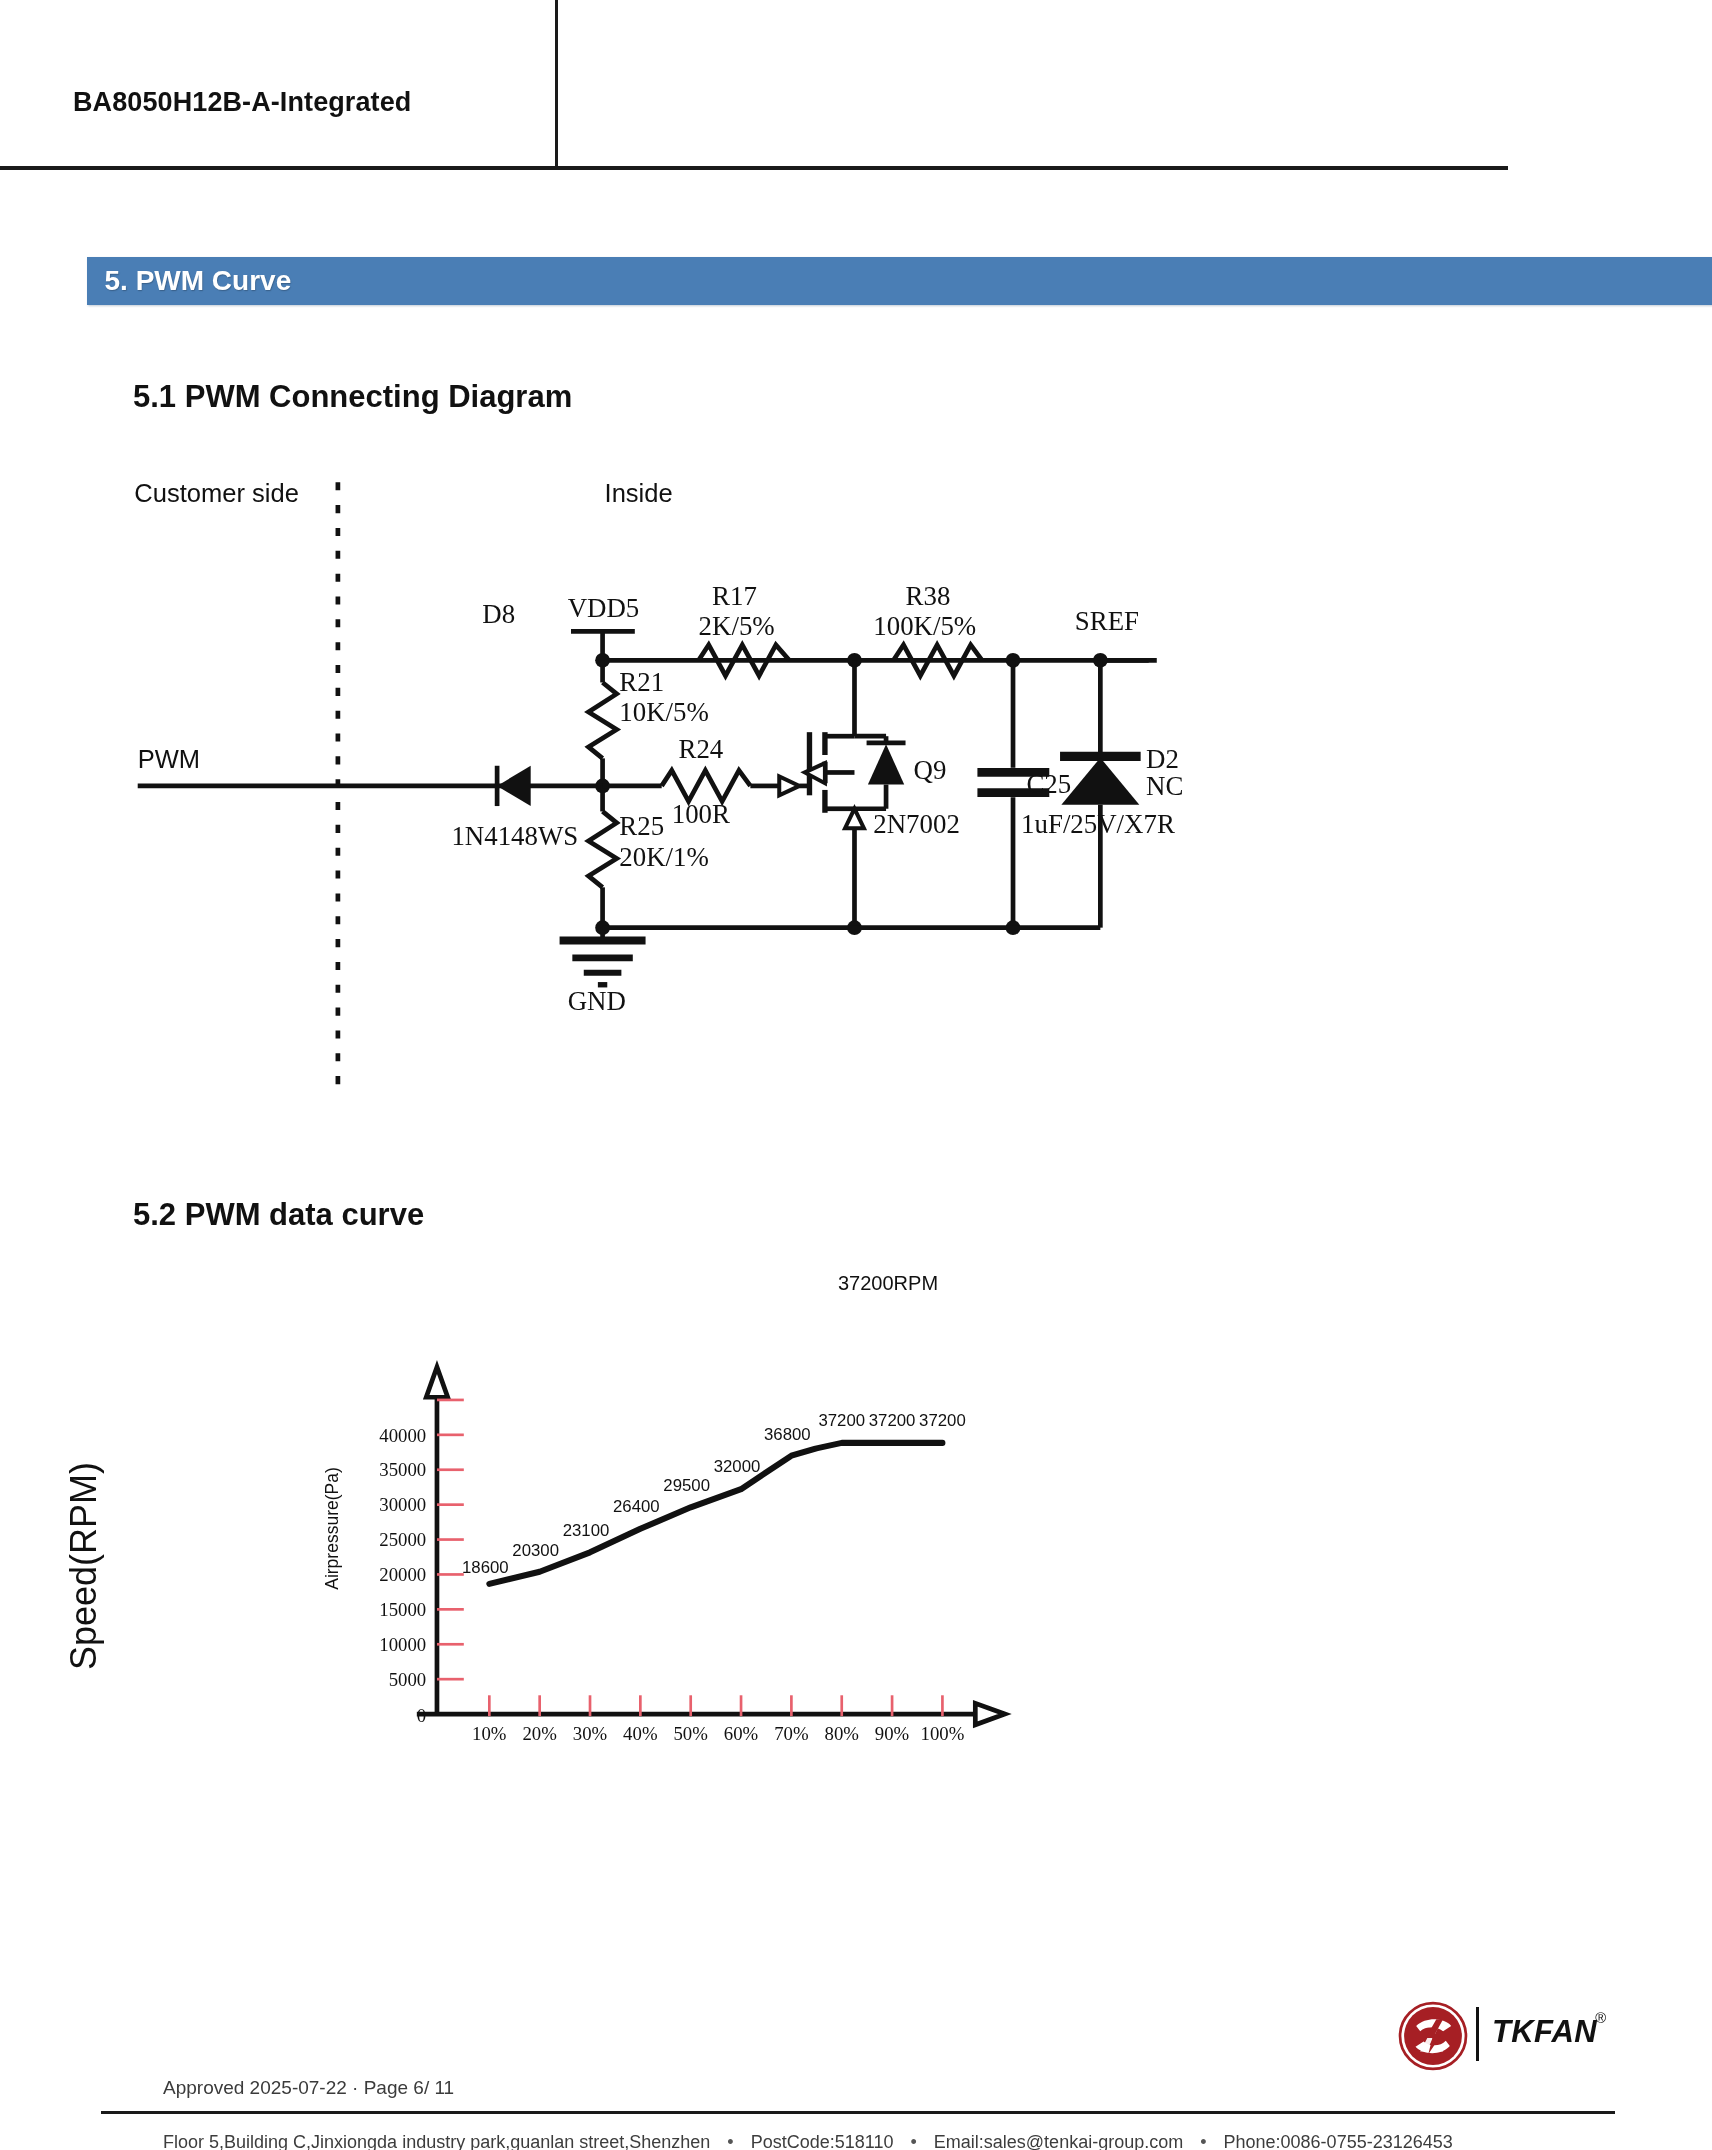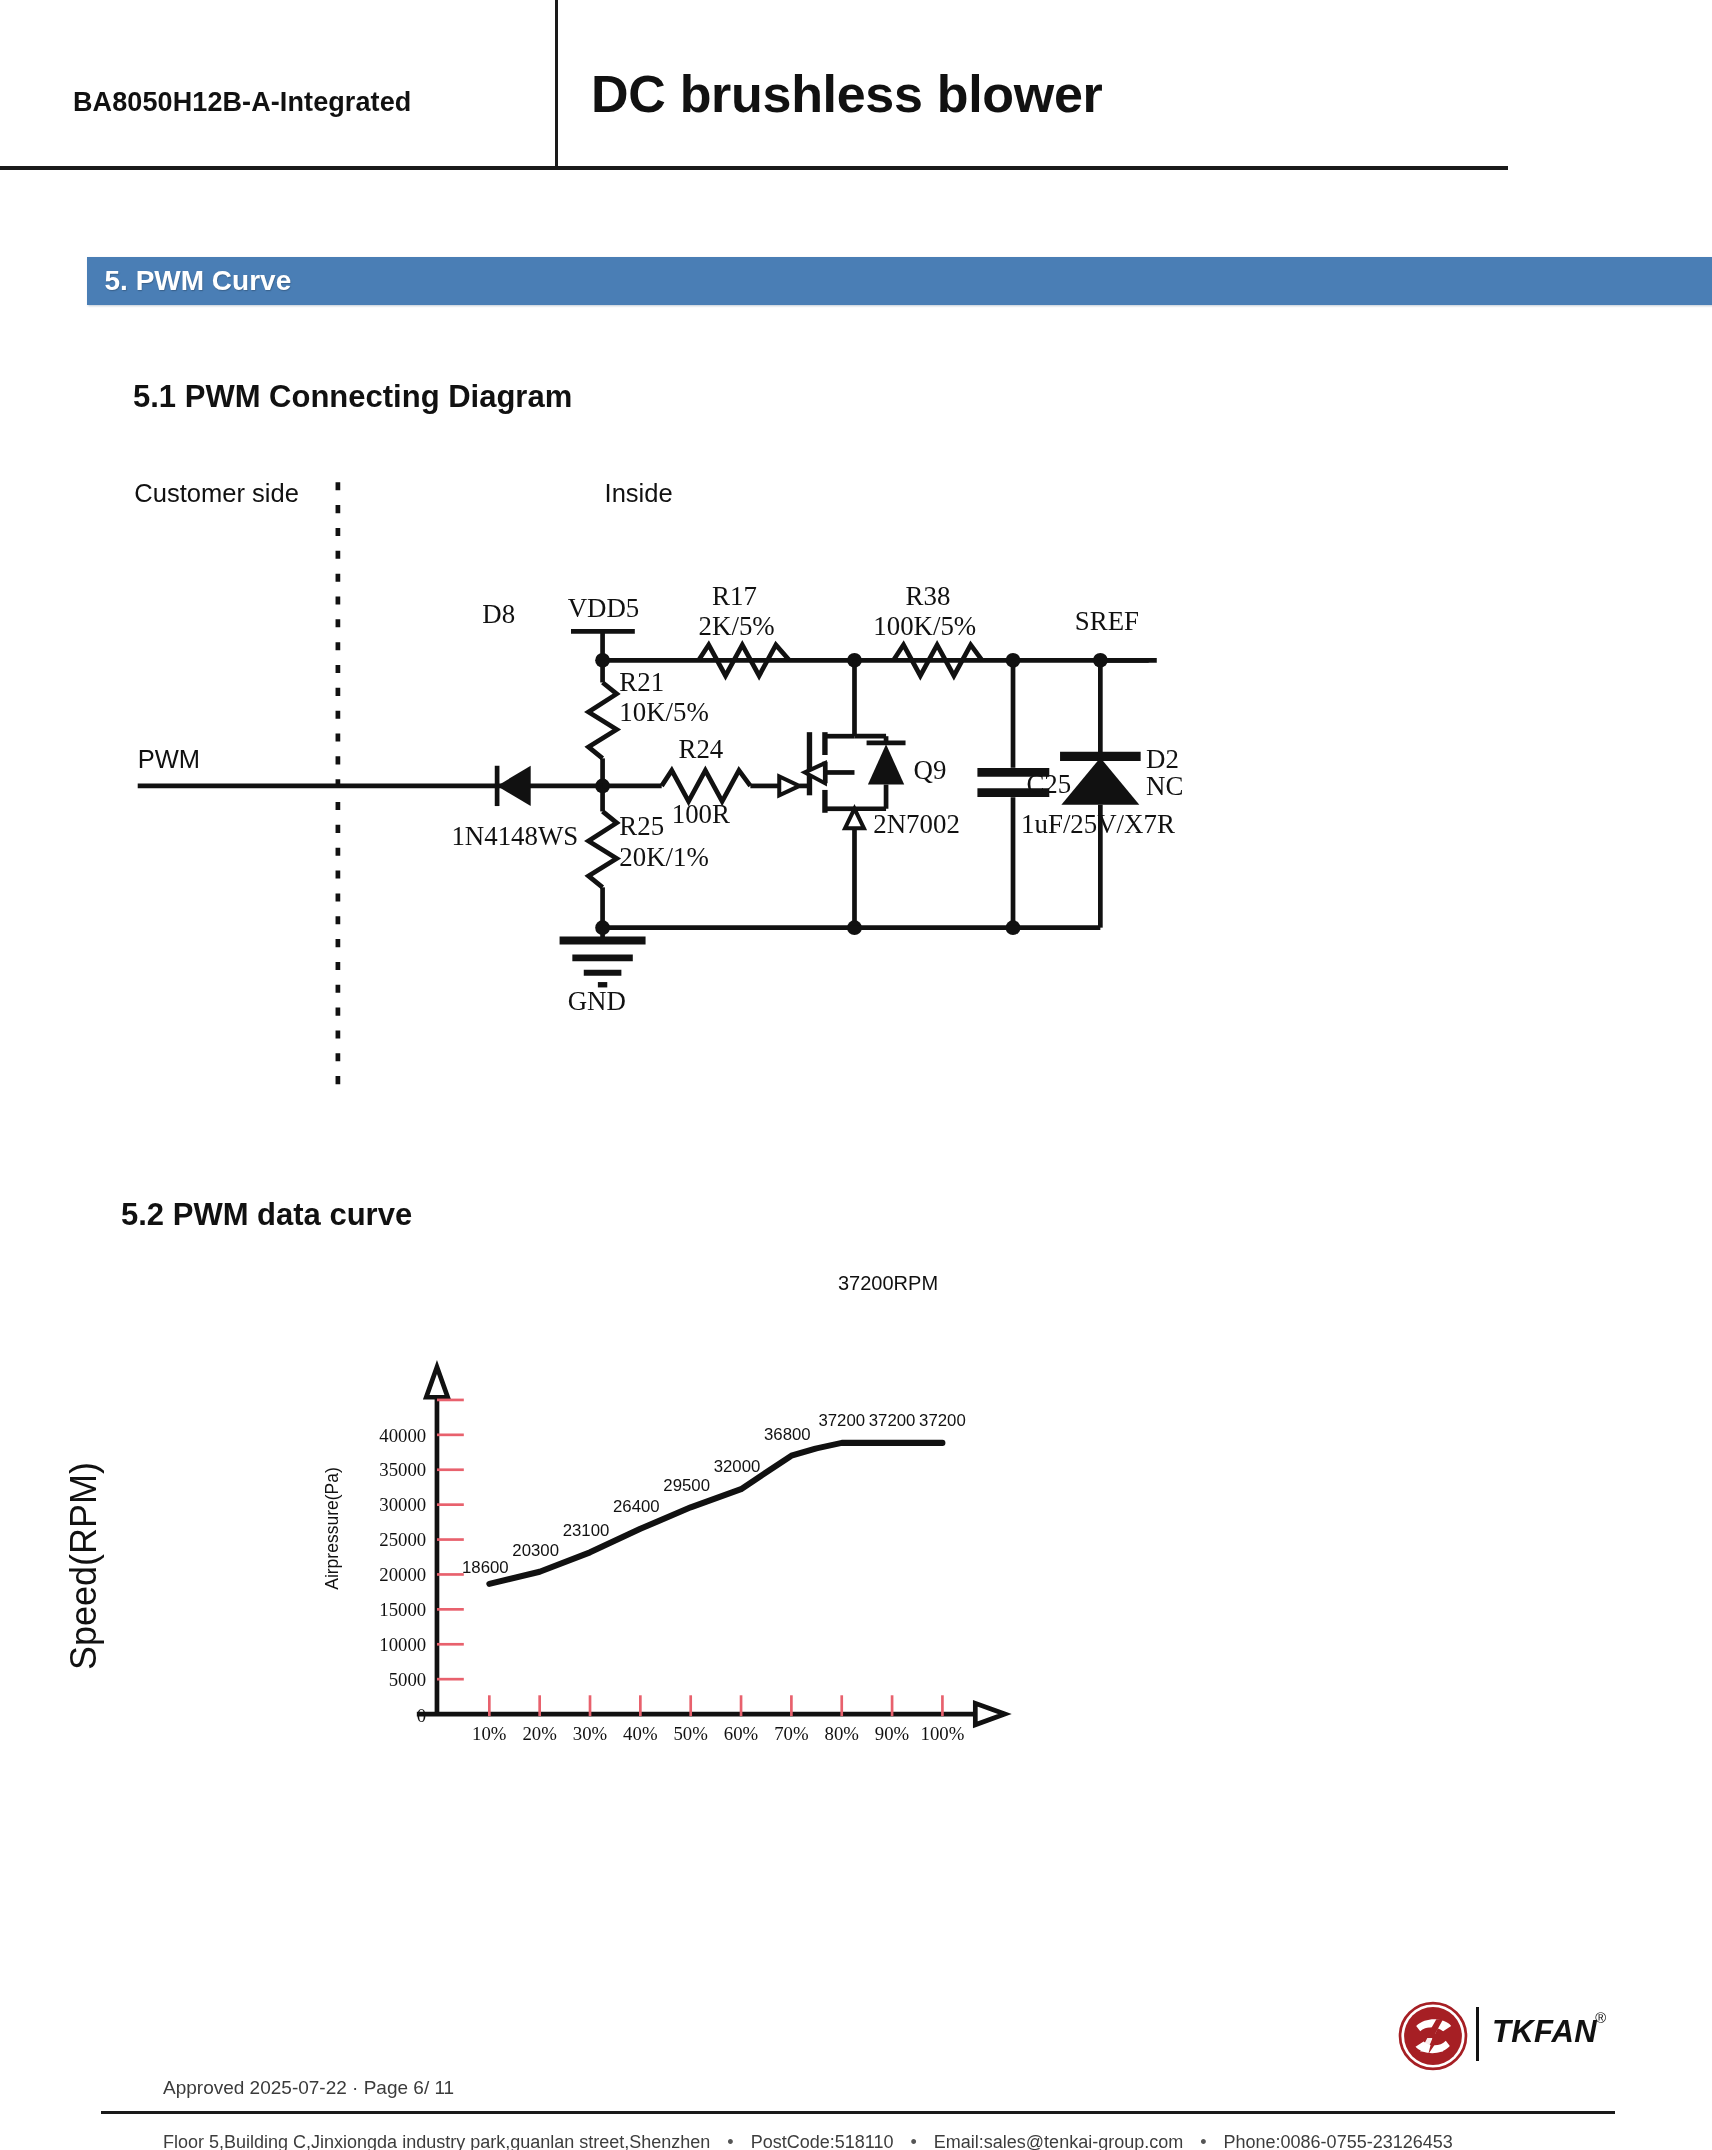--- a/index.html
+++ b/index.html
@@ -70,21 +70,21 @@
   }
 
   .subsection-heading {
     position: absolute;
     font-size: 31px;
     font-weight: 600;
     color: #111;
     white-space: nowrap;
   }
   #sub-51 { left: 133px; top: 379px; }
-  #sub-52 { left: 121px; top: 1197px; }
+  #sub-52 { left: 133px; top: 1197px; }
 
   
   .diagram-area {
     position: absolute;
     left: 0; top: 462px;
     width: 1713px; height: 672px;
   }
   .diagram-svg { position:absolute; left:0; top:0; }
 
   
@@ -179,21 +179,20 @@
     font-size: 14.8px;
     color: #111;
   }
 </style>
 </head>
 <body>
 
 <div class="page-header">
   <div class="header-divider"></div>
   <div class="model-code">BA8050H12B-A-Integrated</div>
-  <div class="doc-title">DC brushless blower</div>
 </div>
 
 <div class="section-banner">
   <div class="section-banner-label">5. PWM Curve</div>
 </div>
 
 <div class="subsection-heading" id="sub-51">5.1 PWM Connecting Diagram</div>
 
 <div class="diagram-area">
   <svg class="diagram-svg" width="1713" height="672" viewBox="0 0 2550 1000">

